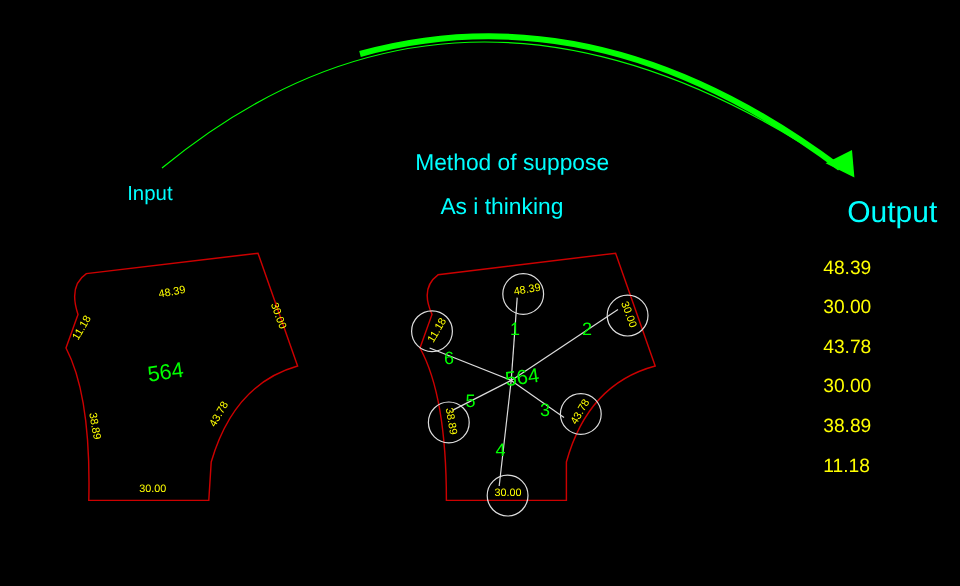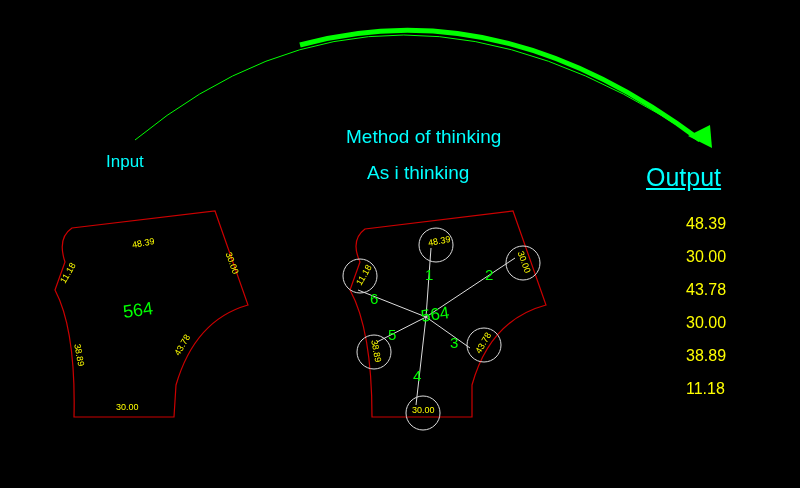--- a/index.html
+++ b/index.html
@@ -30,23 +30,23 @@
     <line x1="426" y1="317" x2="431" y2="248"></line>
     <line x1="426" y1="317" x2="515" y2="258"></line>
     <line x1="426" y1="317" x2="470" y2="348"></line>
     <line x1="426" y1="317" x2="416" y2="405"></line>
     <line x1="426" y1="317" x2="377" y2="342"></line>
     <line x1="426" y1="317" x2="358" y2="290"></line>
   </g>
 </svg>
 
 <div class="lbl" style="left:106px;top:152px;font-size:17px;text-align:center;">Input</div>
-<div class="lbl" style="left:346px;top:126px;font-size:19px;">Method of thinking</div>
+<div class="lbl" style="left:346px;top:126px;font-size:19px;">Method of suppose</div>
 <div class="lbl" style="left:367px;top:162px;font-size:19px;">As i thinking</div>
-<div class="lbl" style="left:646px;top:163px;font-size:25px;text-decoration:underline;">Output</div>
+<div class="lbl" style="left:706px;top:163px;font-size:25px;">Output</div>
 
 <div style="position:absolute;left:123px;top:300px;color:#00ff00;font-size:18px;transform:rotate(-8deg);">564</div>
 <div style="position:absolute;left:132px;top:238px;color:#ffff00;font-size:9px;transform:rotate(-10deg);">48.39</div>
 <div style="position:absolute;left:221px;top:258px;color:#ffff00;font-size:9px;transform:rotate(70deg);">30.00</div>
 <div style="position:absolute;left:171px;top:340px;color:#ffff00;font-size:9px;transform:rotate(-60deg);">43.78</div>
 <div style="position:absolute;left:116px;top:402px;color:#ffff00;font-size:9px;">30.00</div>
 <div style="position:absolute;left:68px;top:350px;color:#ffff00;font-size:9px;transform:rotate(80deg);">38.89</div>
 <div style="position:absolute;left:57px;top:268px;color:#ffff00;font-size:9px;transform:rotate(-60deg);">11.18</div>
 
 <div style="position:absolute;left:421px;top:305px;color:#00ff00;font-size:17px;transform:rotate(-8deg);">564</div>

